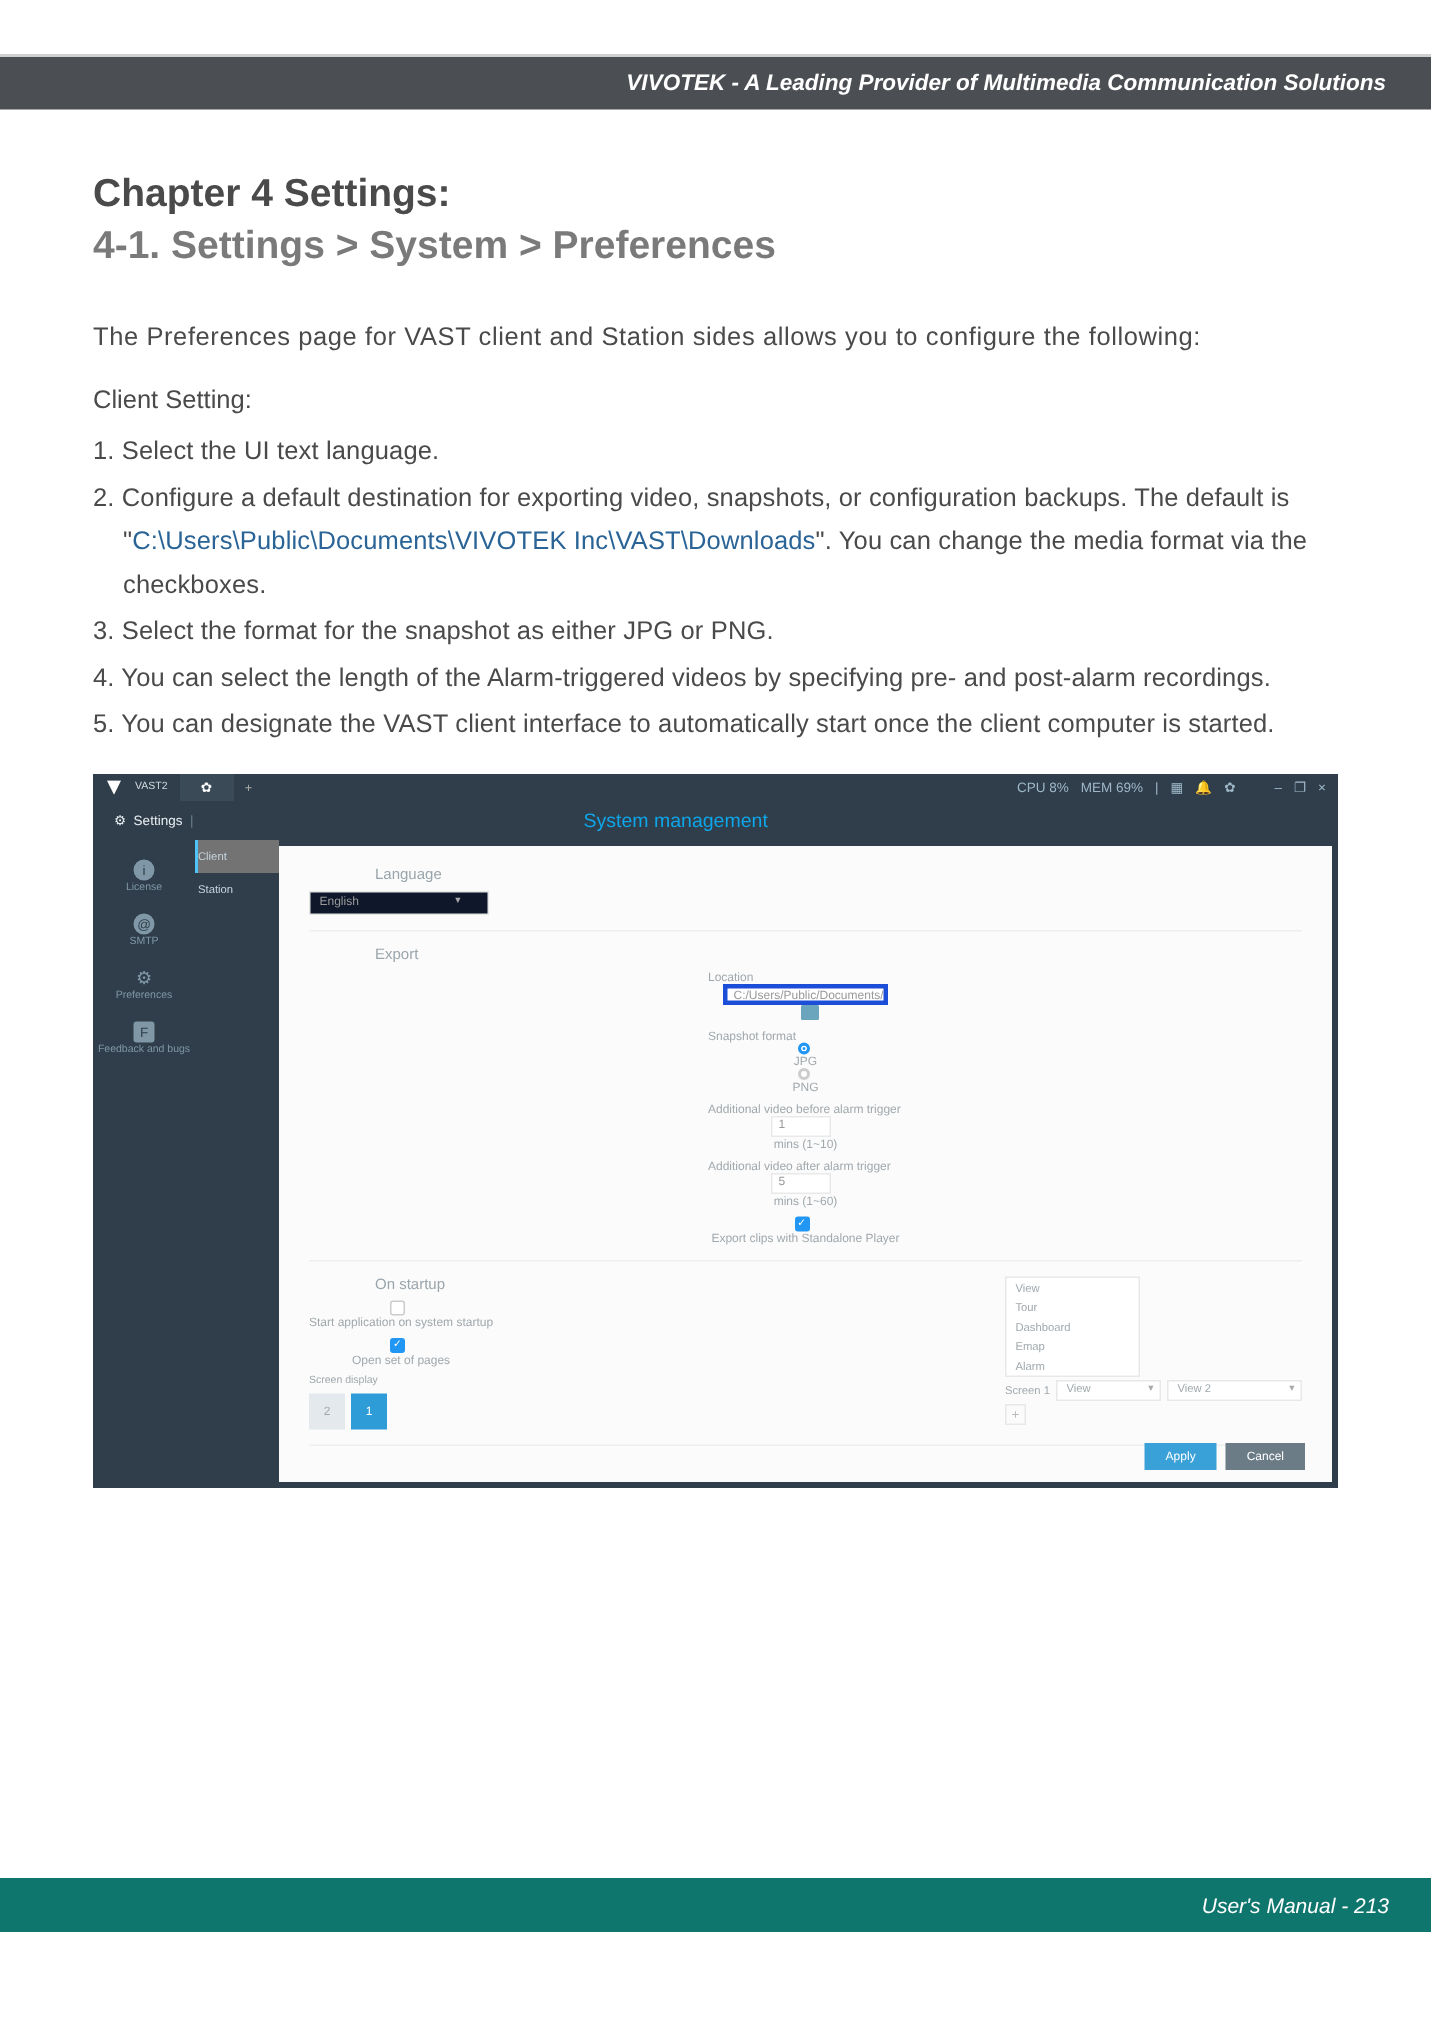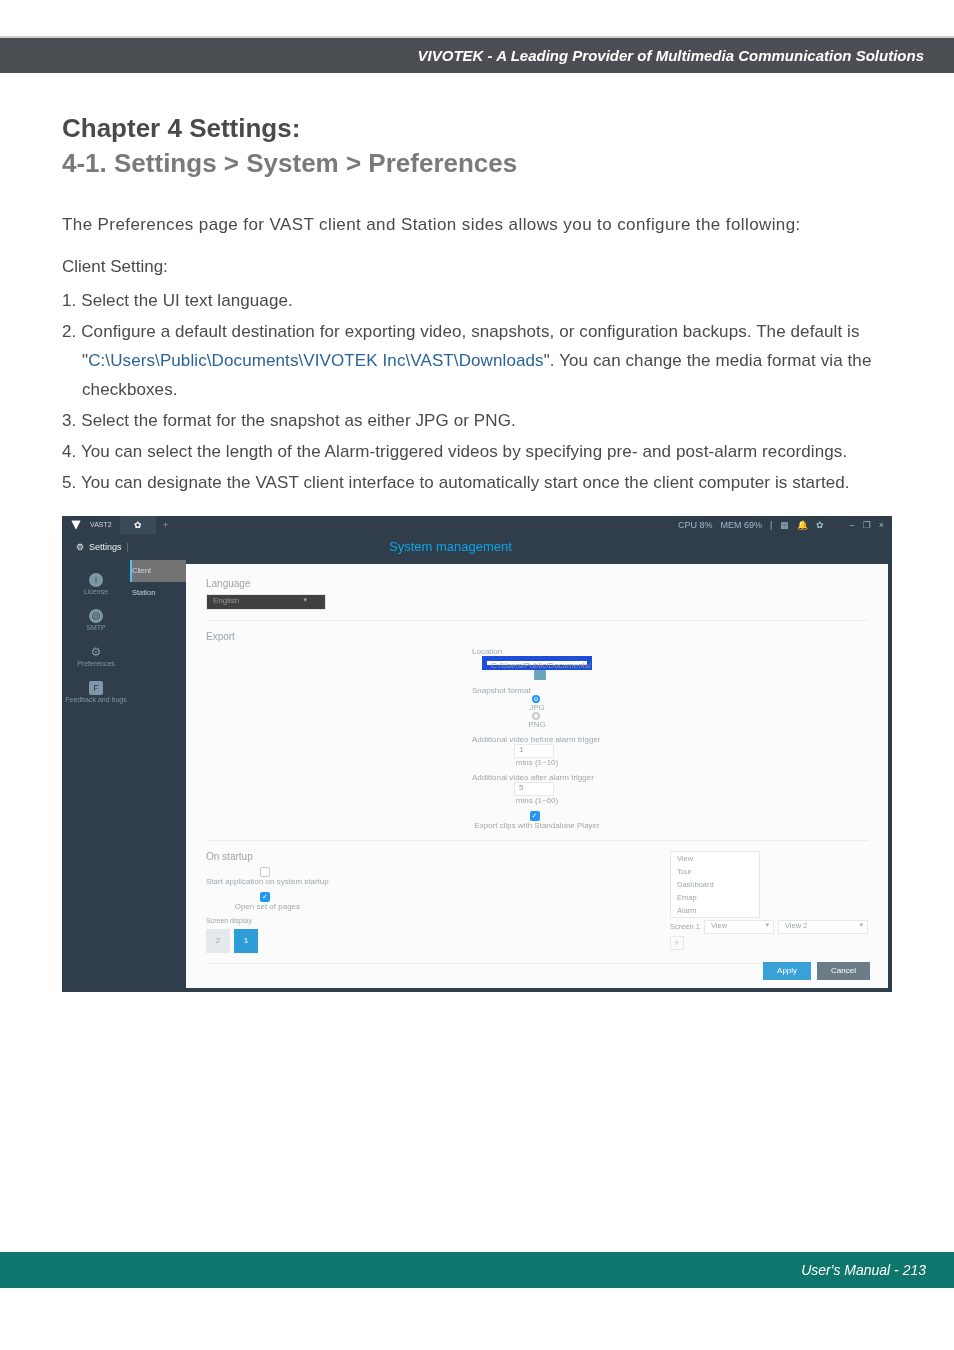--- a/index.html
+++ b/index.html
@@ -25,27 +25,27 @@
   .ss-pagetitle { flex: 1; text-align: center; color: #0ea5e9; font-size: 13px; font-weight: 300; padding-right: 120px; }
   .ss-body { display: flex; background: #2f3e4a; min-height: 380px; }
   .ss-leftcol { width: 68px; padding-top: 6px; }
   .ss-licon { width: 68px; height: 36px; display: flex; flex-direction: column; align-items: center; justify-content: center; color: #7f97a6; font-size: 7px; gap: 1px; }
   .ss-licon .ic { width: 14px; height: 14px; border-radius: 50%; background: #7f97a6; display: flex; align-items: center; justify-content: center; color: #2f3e4a; font-size: 9px; }
   .ss-licon.sliders .ic { background: none; color: #7f97a6; font-size: 12px; }
   .ss-tabscol { width: 56px; }
   .ss-tab { height: 22px; font-size: 7.5px; padding-left: 0; color: #c7d5de; border-left: 2px solid transparent; display: flex; align-items: center; }
   .ss-tab.active { border-left: 2px solid #4fc3f7; background: #737373; }
   .ss-main { flex: 1; background: #fafafa構; background: #fbfbfb; margin: 4px 4px 4px 0; padding: 14px 20px 14px 20px; color: #888; position: relative; }
-  .ss-sec-title { font-size: 10px; color: #9aa5ac; margin-bottom: 5px; }
-  .ss-select { display: inline-block; background: #404040; border: 1px solid #e5e5e5; height: 16px; width: 120px; font-size: 8px; padding: 1px 6px; color: #999; position: relative; }
+  .ss-sec-title { font-size: 10px; color: #9aa5ac; margin-bottom: 5px; margin-left: 44px; }
+  .ss-select { display: inline-block; background: #0f172a; border: 1px solid #e5e5e5; height: 16px; width: 120px; font-size: 8px; padding: 1px 6px; color: #999; position: relative; }
   .ss-select::after { content: "▾"; position: absolute; right: 18px; font-size: 7px; color: #aaa; }
   .hr { border: none; border-top: 1px solid #eee; margin: 10px 0; }
   .ss-row { display: flex; align-items: center; font-size: 8px; color: #a0a8ad; margin-bottom: 6px; flex-direction: column; }
   .ss-lbl { width: 130px; }
-  .ss-input { background: #fff; border: 5px solid #1d4ed8; height: 14px; width: 110px; padding: 0 4px; font-size: 8px; color: #999; }
+  .ss-input { background: #fff; border: 3px solid #1d4ed8; height: 14px; width: 110px; padding: 0 4px; font-size: 8px; color: #999; }
   .ss-folder { width: 12px; height: 10px; background: #6aa5bd; margin-left: 6px; border-radius: 1px; }
   .ss-radio { width: 8px; height: 8px; border-radius: 50%; margin-right: 3px; display: inline-block; vertical-align: middle; }
   .ss-radio.on { border: 2px solid #2196f3; background: #2196f3; box-shadow: inset 0 0 0 1px #fff; }
   .ss-radio.off { border: 2px solid #ccc; background: #fff; }
   .ss-num { width: 40px; background: #fff; border: 1px solid #e9e9e9; height: 14px; padding: 0 4px; font-size: 8px; color: #999; margin-right: 6px; }
   .ss-chk { width: 10px; height: 10px; display: inline-block; border-radius: 2px; margin-right: 5px; vertical-align: middle; font-size: 7px; color: #fff; text-align: center; line-height: 10px; }
   .ss-chk.on { background: #2196f3; }
   .ss-chk.off { background: #fff; border: 1px solid #ccc; }
   .ss-startup-flex { display: flex; gap: 30px; align-items: flex-start; justify-content: space-between; }
   .ss-chipcol { }

